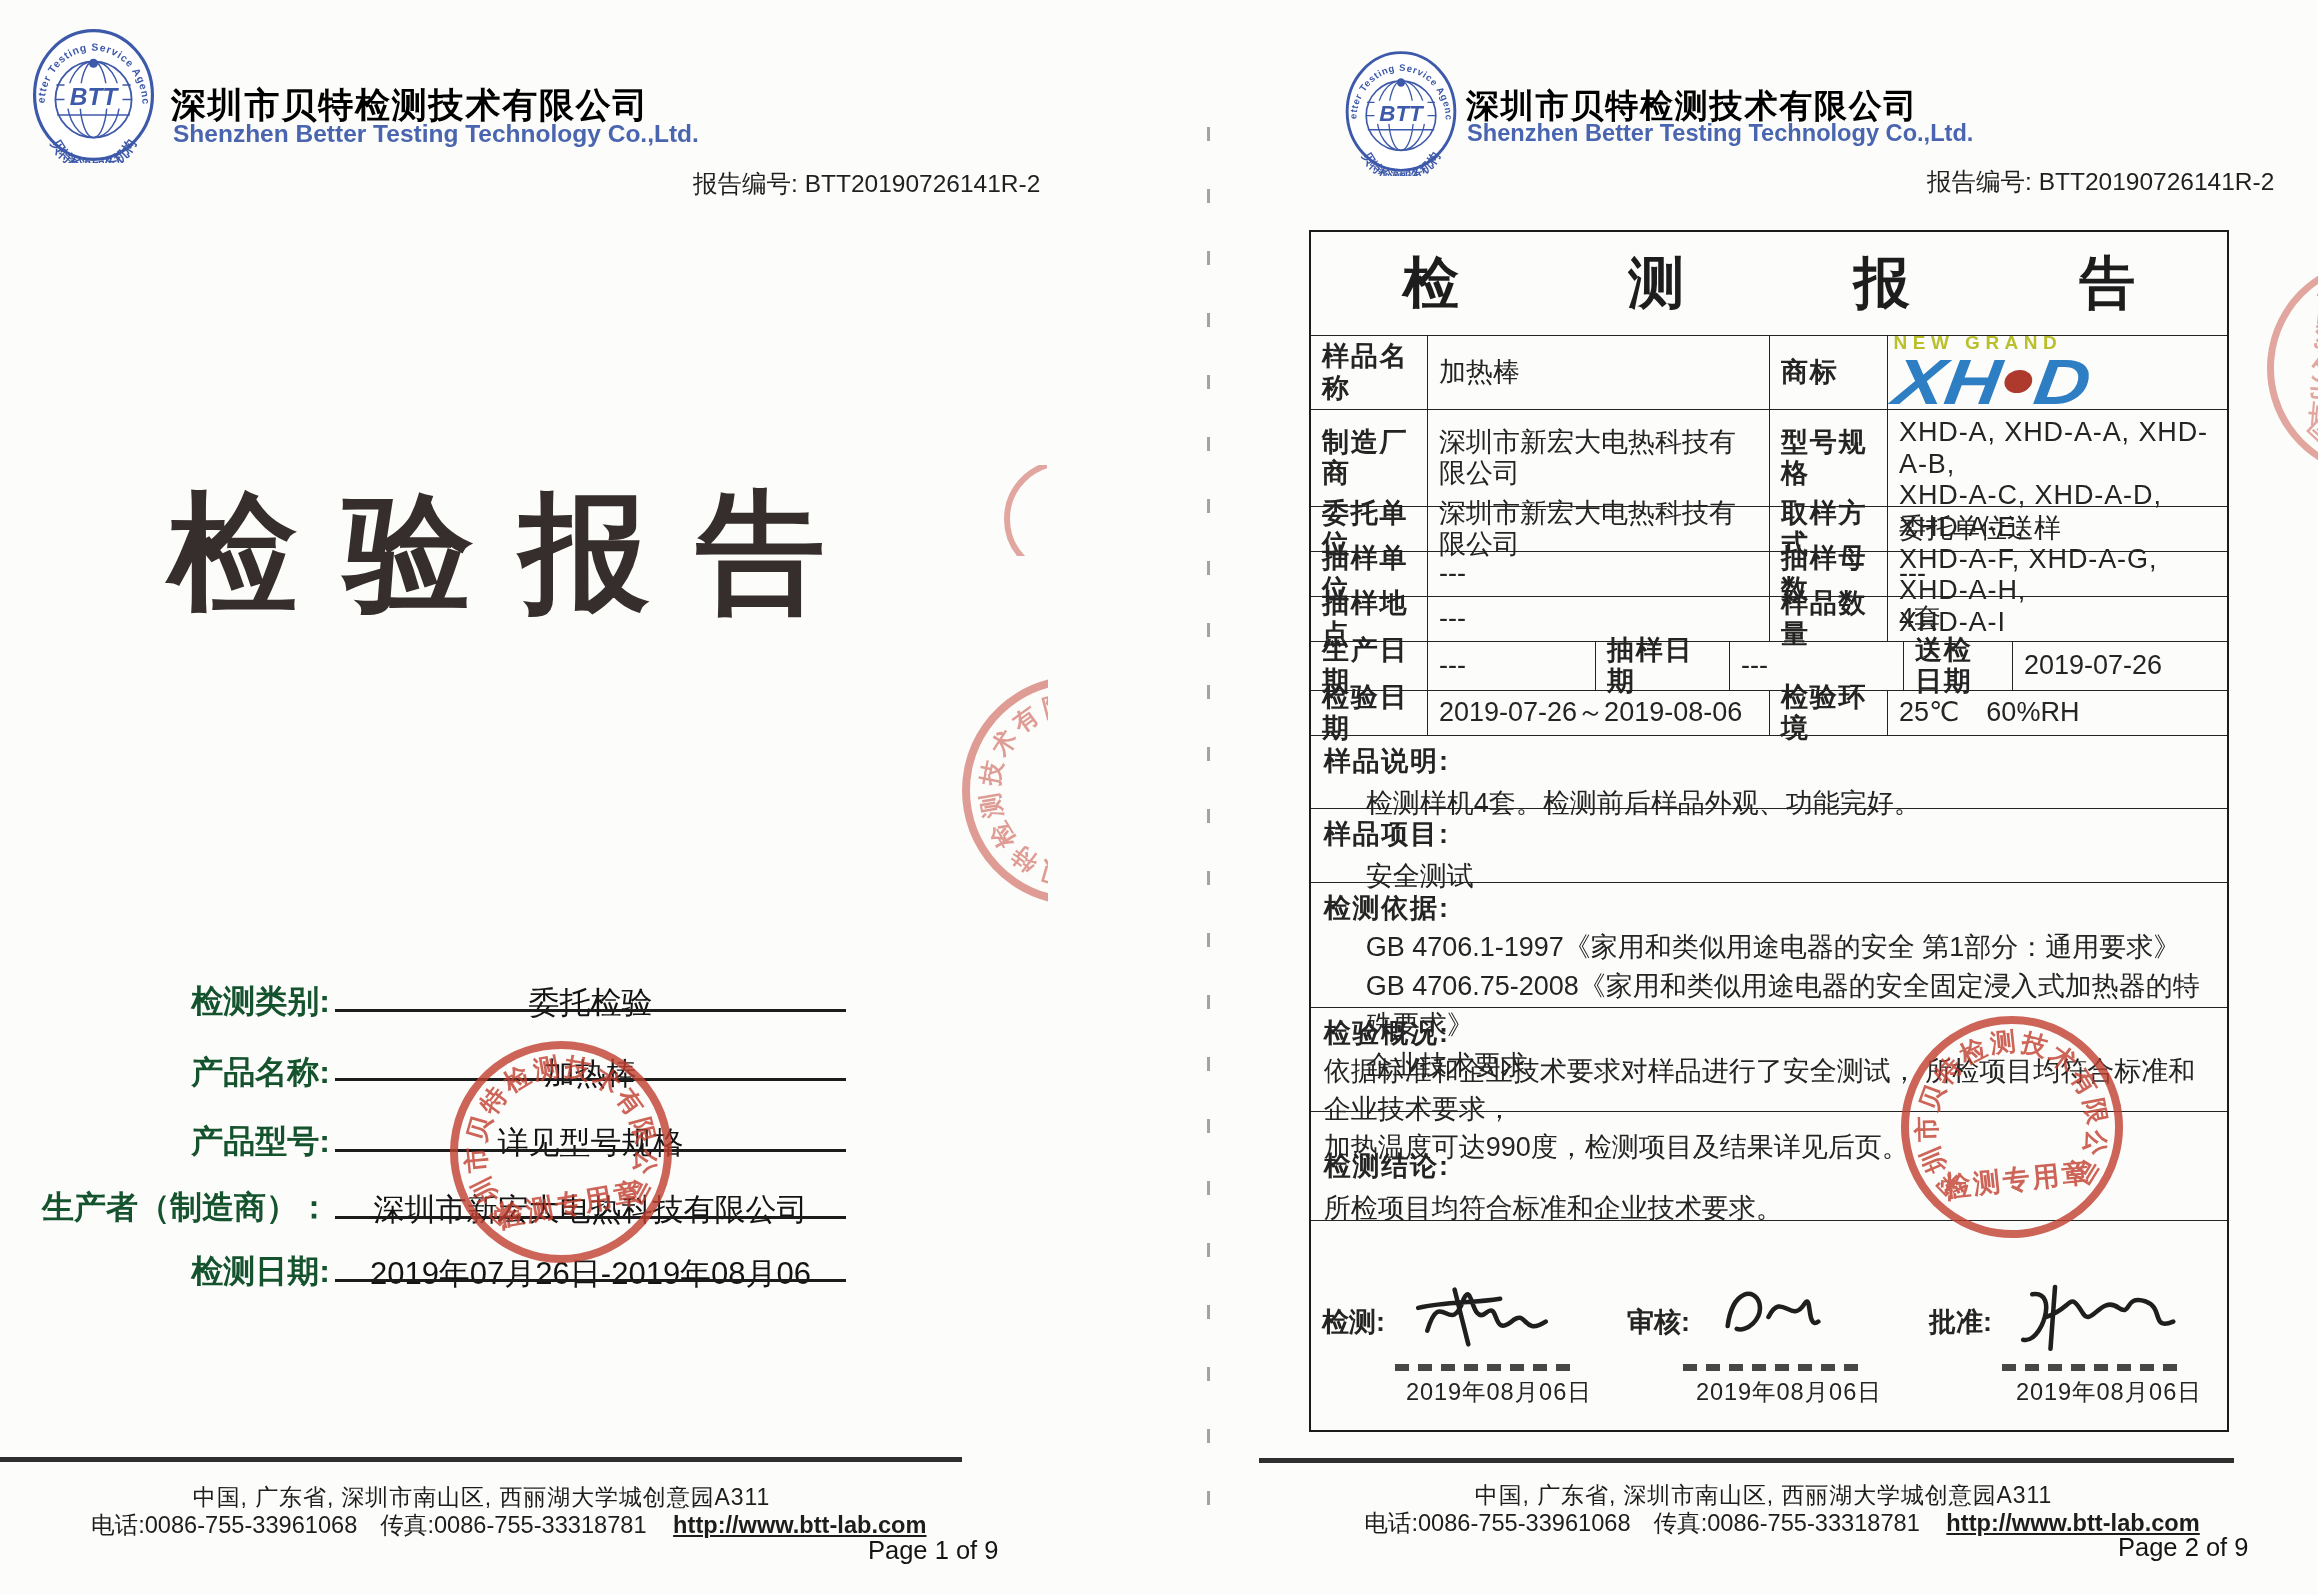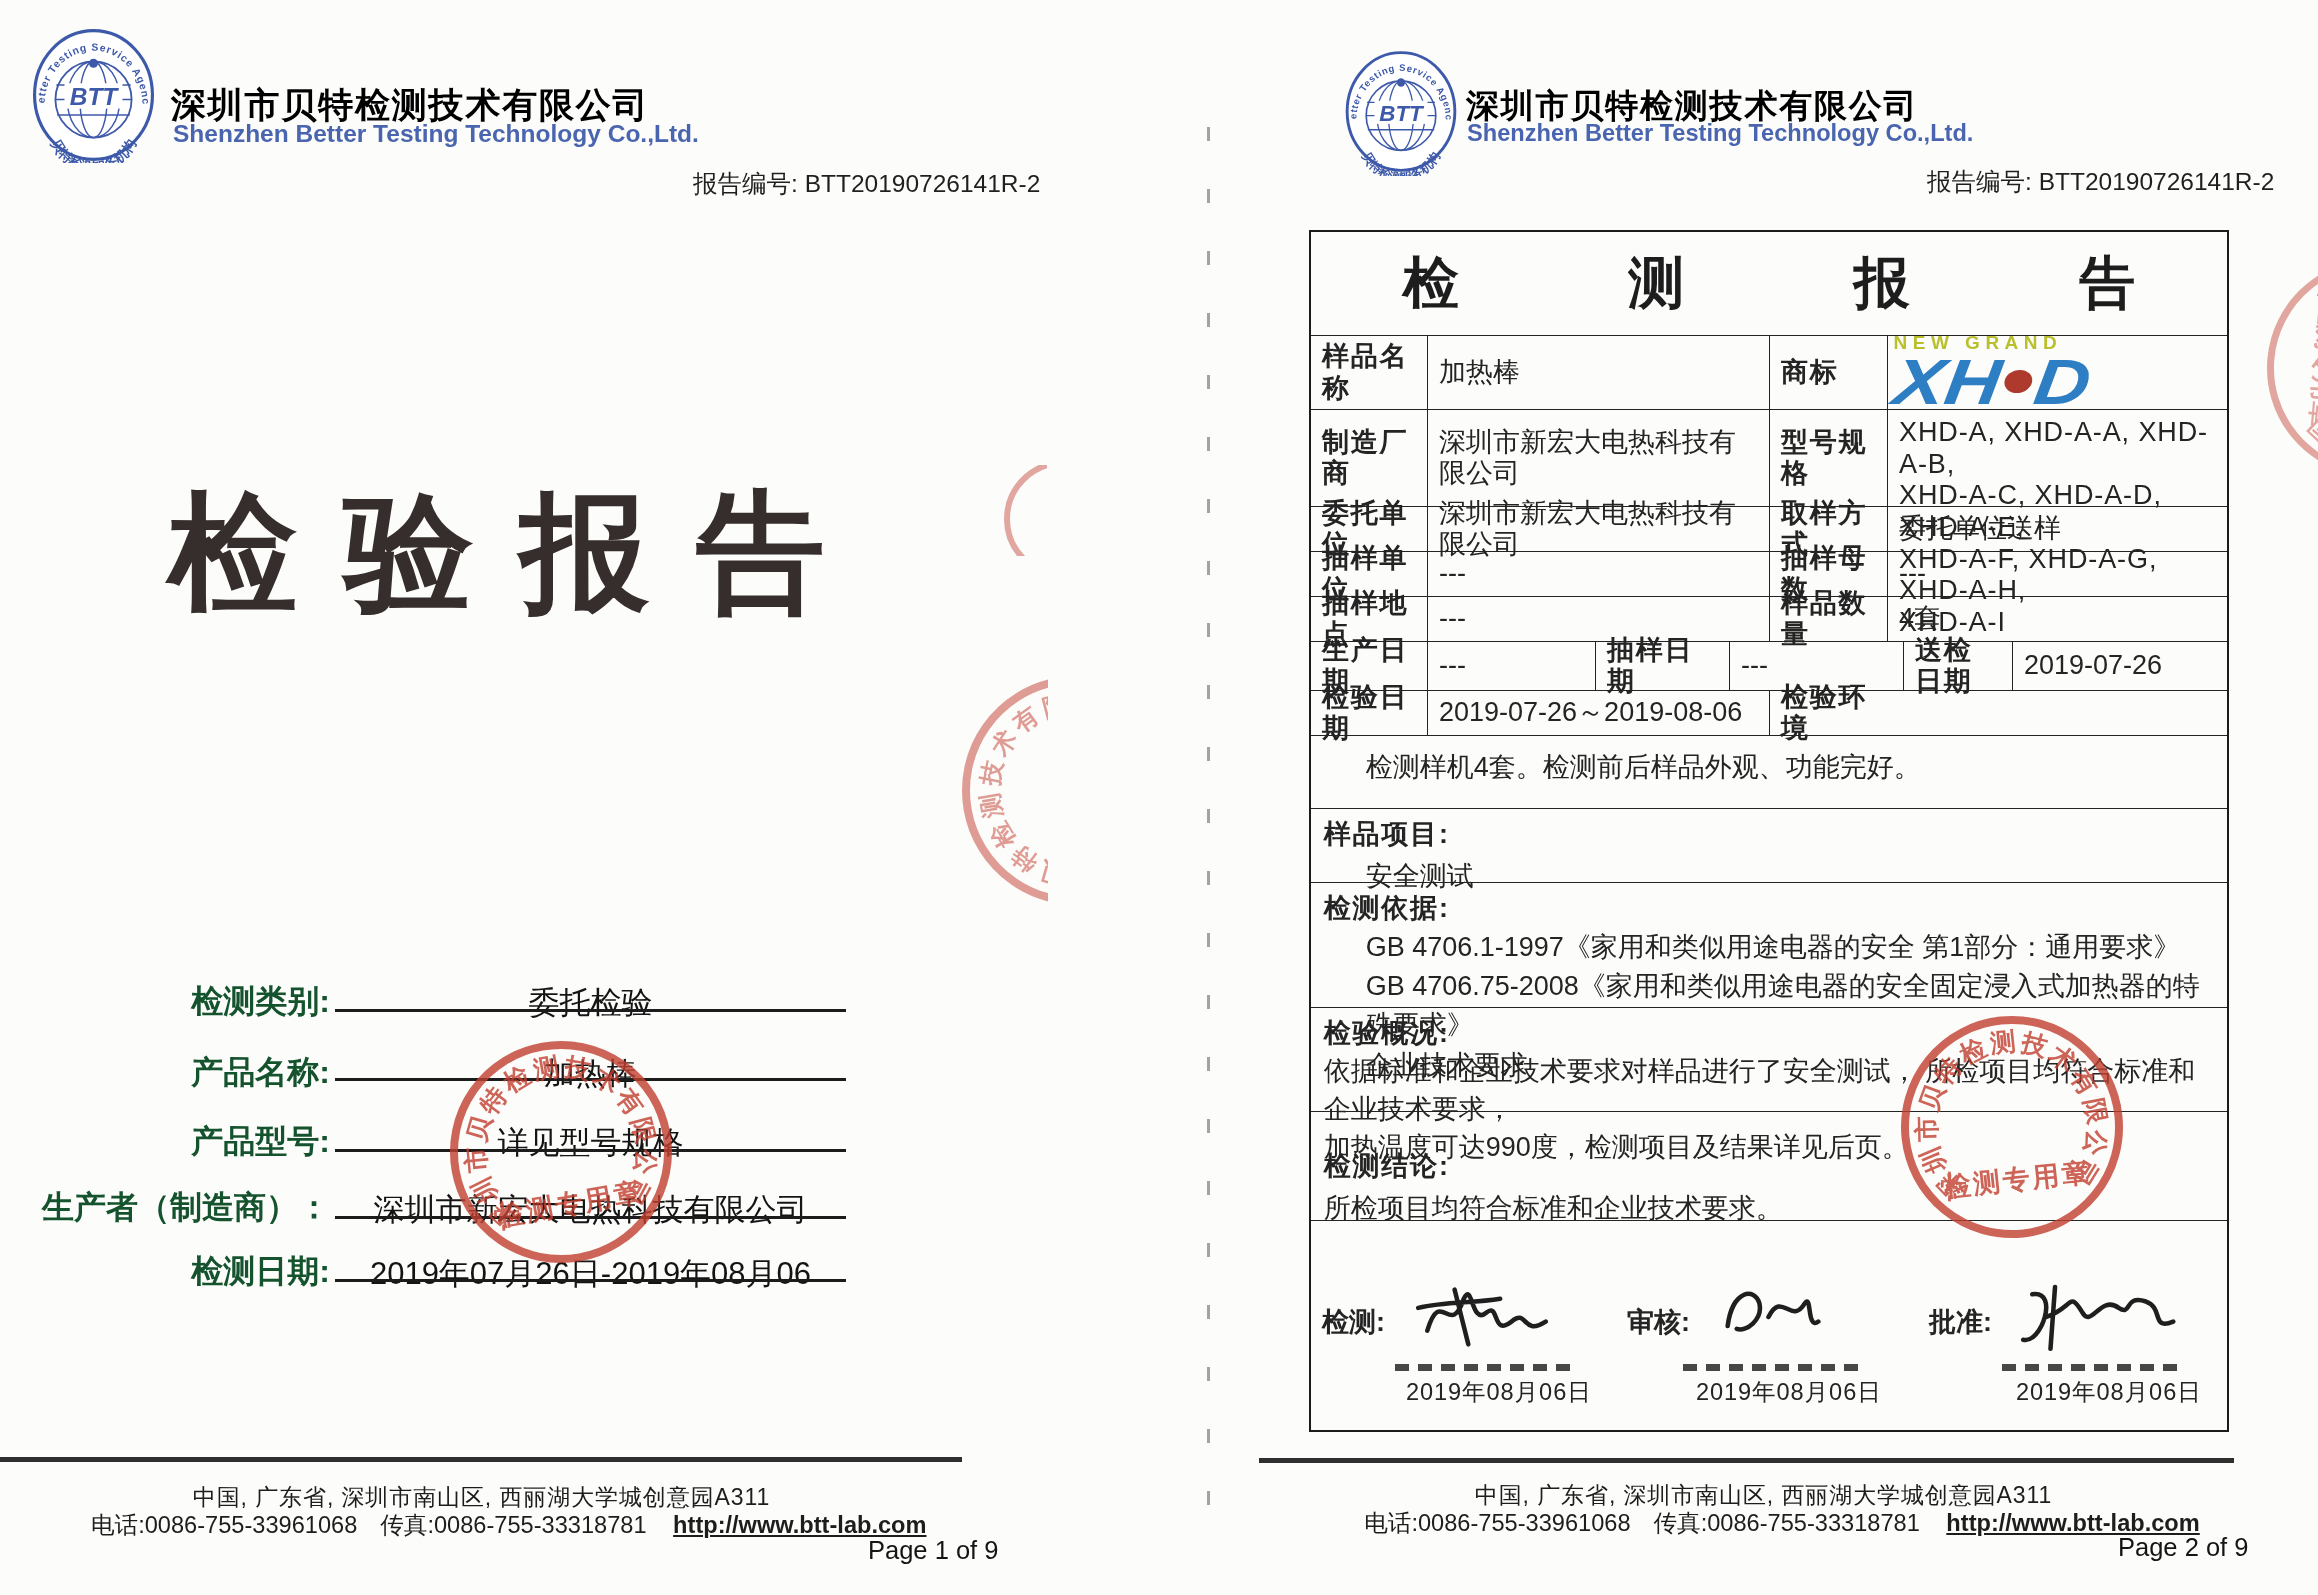--- a/index.html
+++ b/index.html
@@ -271,23 +271,25 @@
         <div class="cell lab wc">抽样日期</div>
         <div class="cell wd">---</div>
         <div class="cell lab we">送检日期</div>
         <div class="cell wf">2019-07-26</div>
       </div>
 
       <div class="trow" style="height:45px;">
         <div class="cell lab w1">检验日期</div>
         <div class="cell w2">2019-07-26～2019-08-06</div>
         <div class="cell lab w3">检验环境</div>
+        <div class="cell w4">25℃　60%RH</div>
       </div>
 
       <div class="trow blockrow" style="height:73px;">
+        <div class="brh">样品说明:</div>
         <div class="brb ind">检测样机4套。检测前后样品外观、功能完好。</div>
       </div>
 
       <div class="trow blockrow" style="height:74px;">
         <div class="brh">样品项目:</div>
         <div class="brb ind">安全测试</div>
       </div>
 
       <div class="trow blockrow" style="height:125px;">
         <div class="brh">检测依据:</div>

